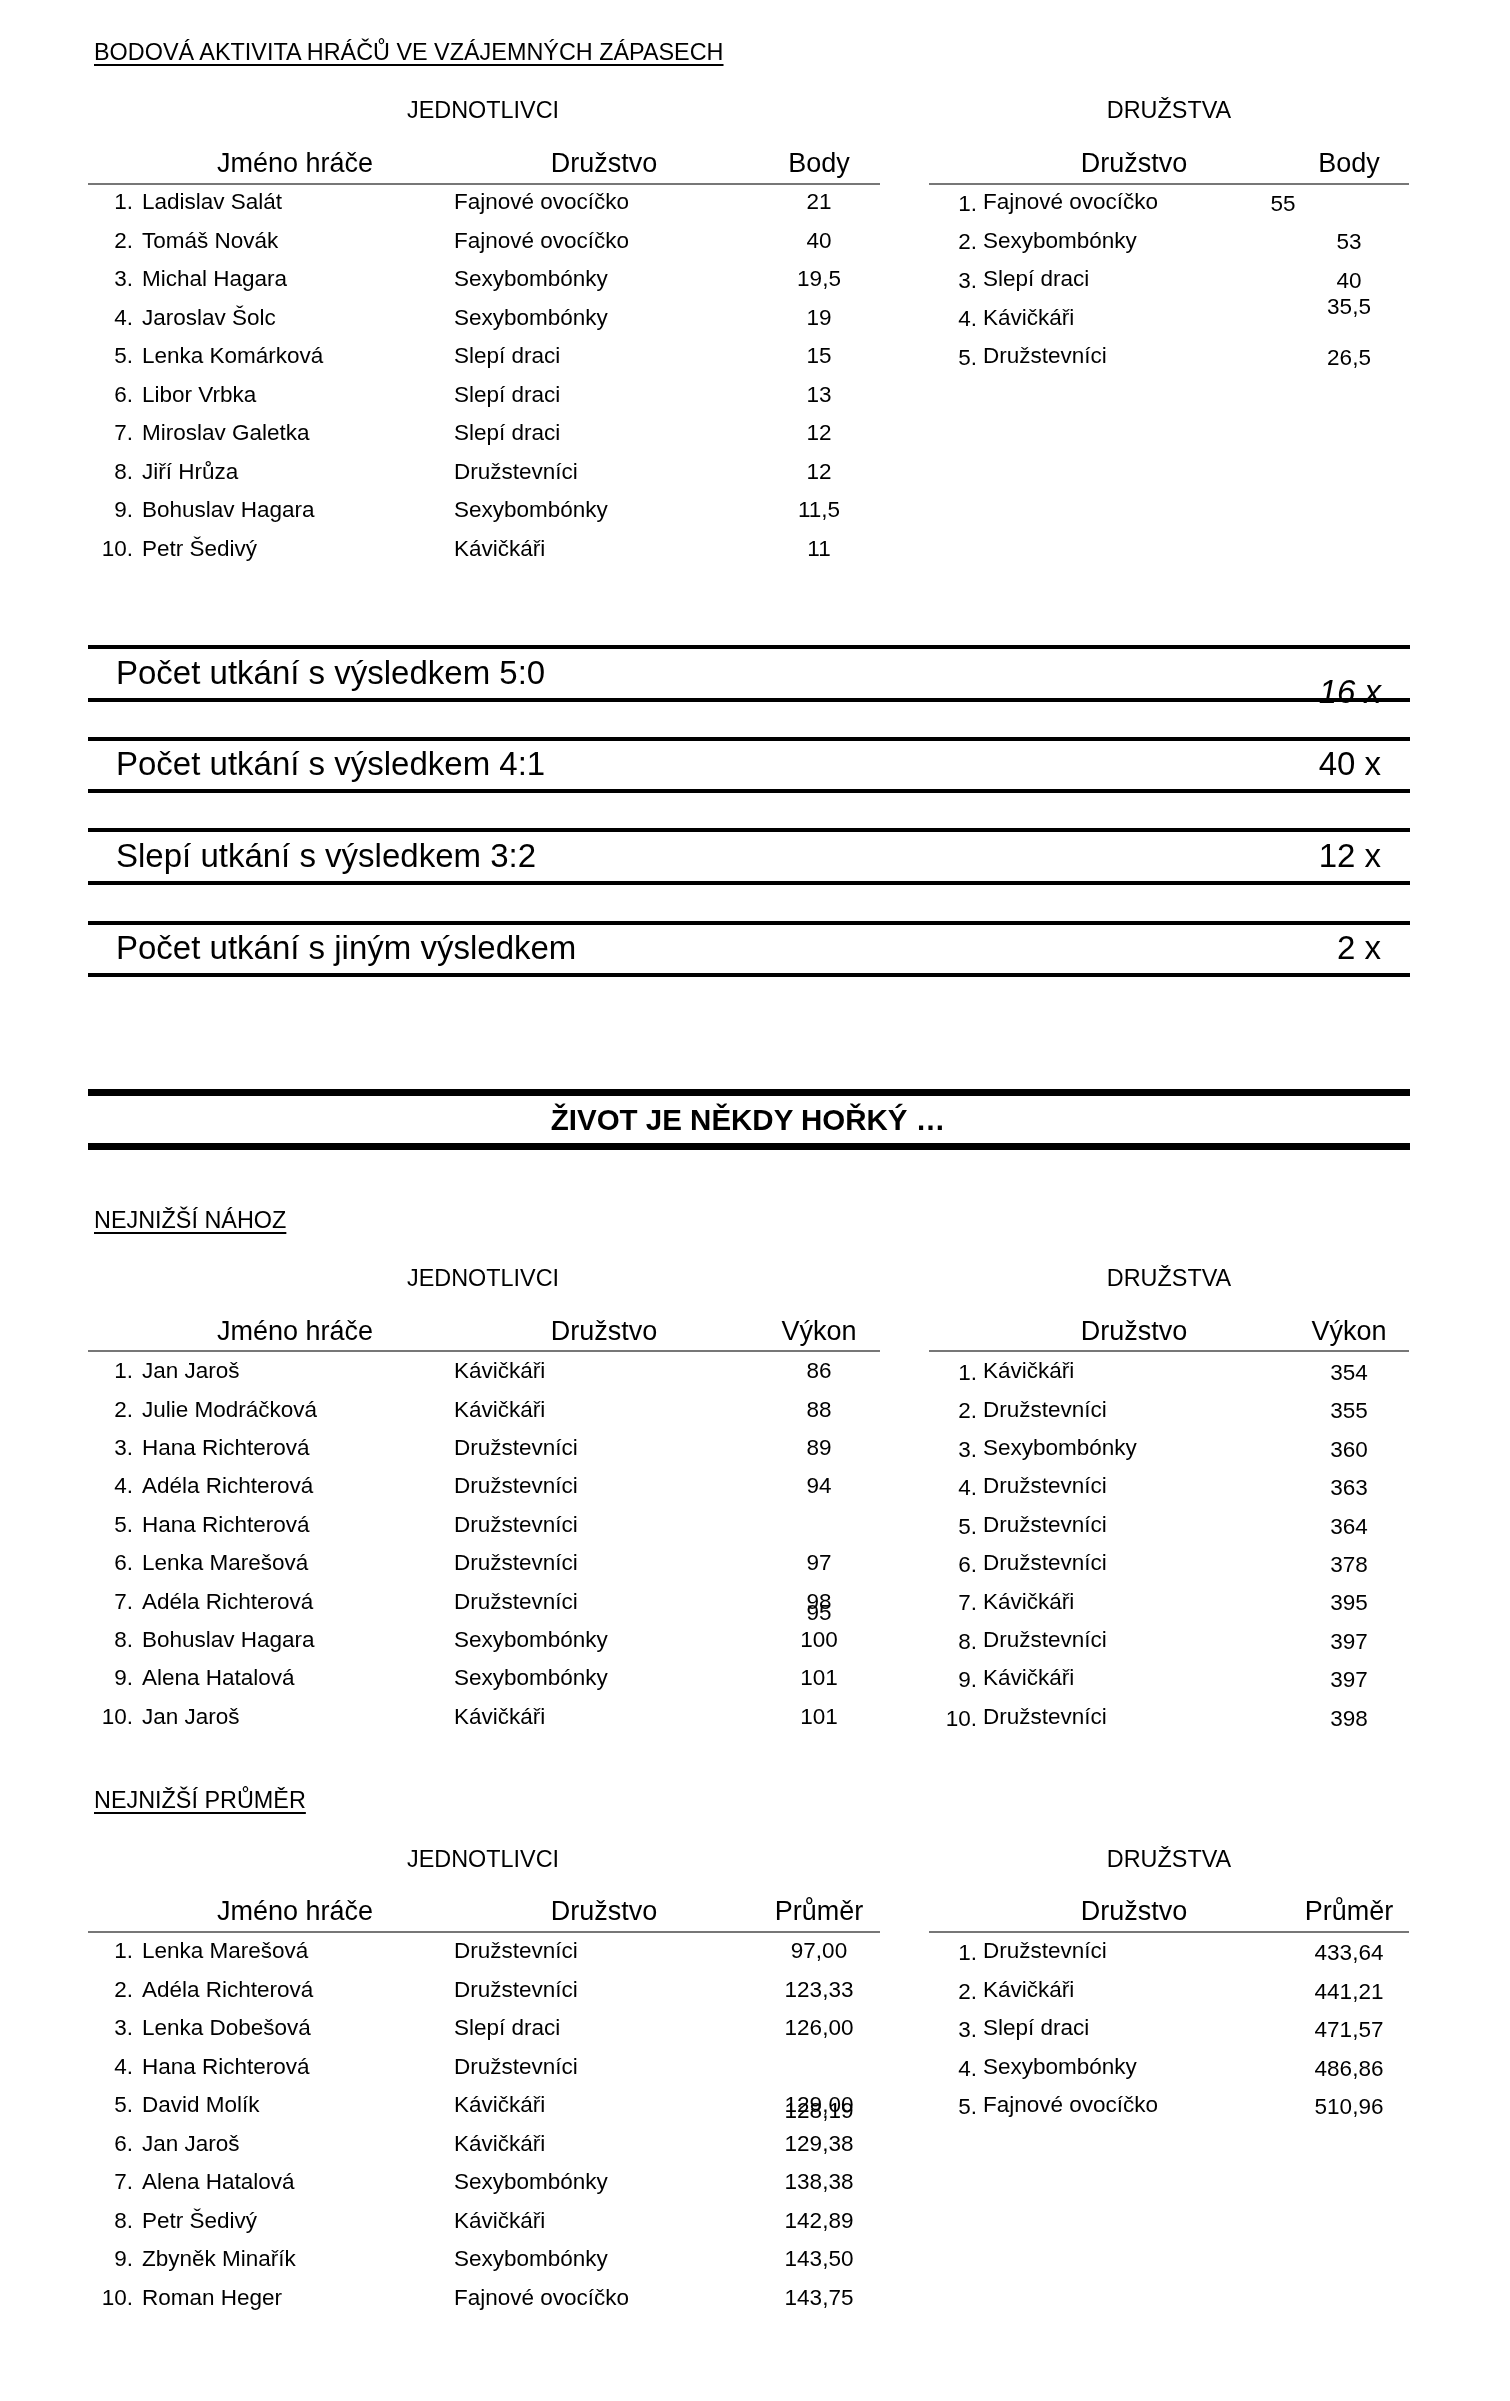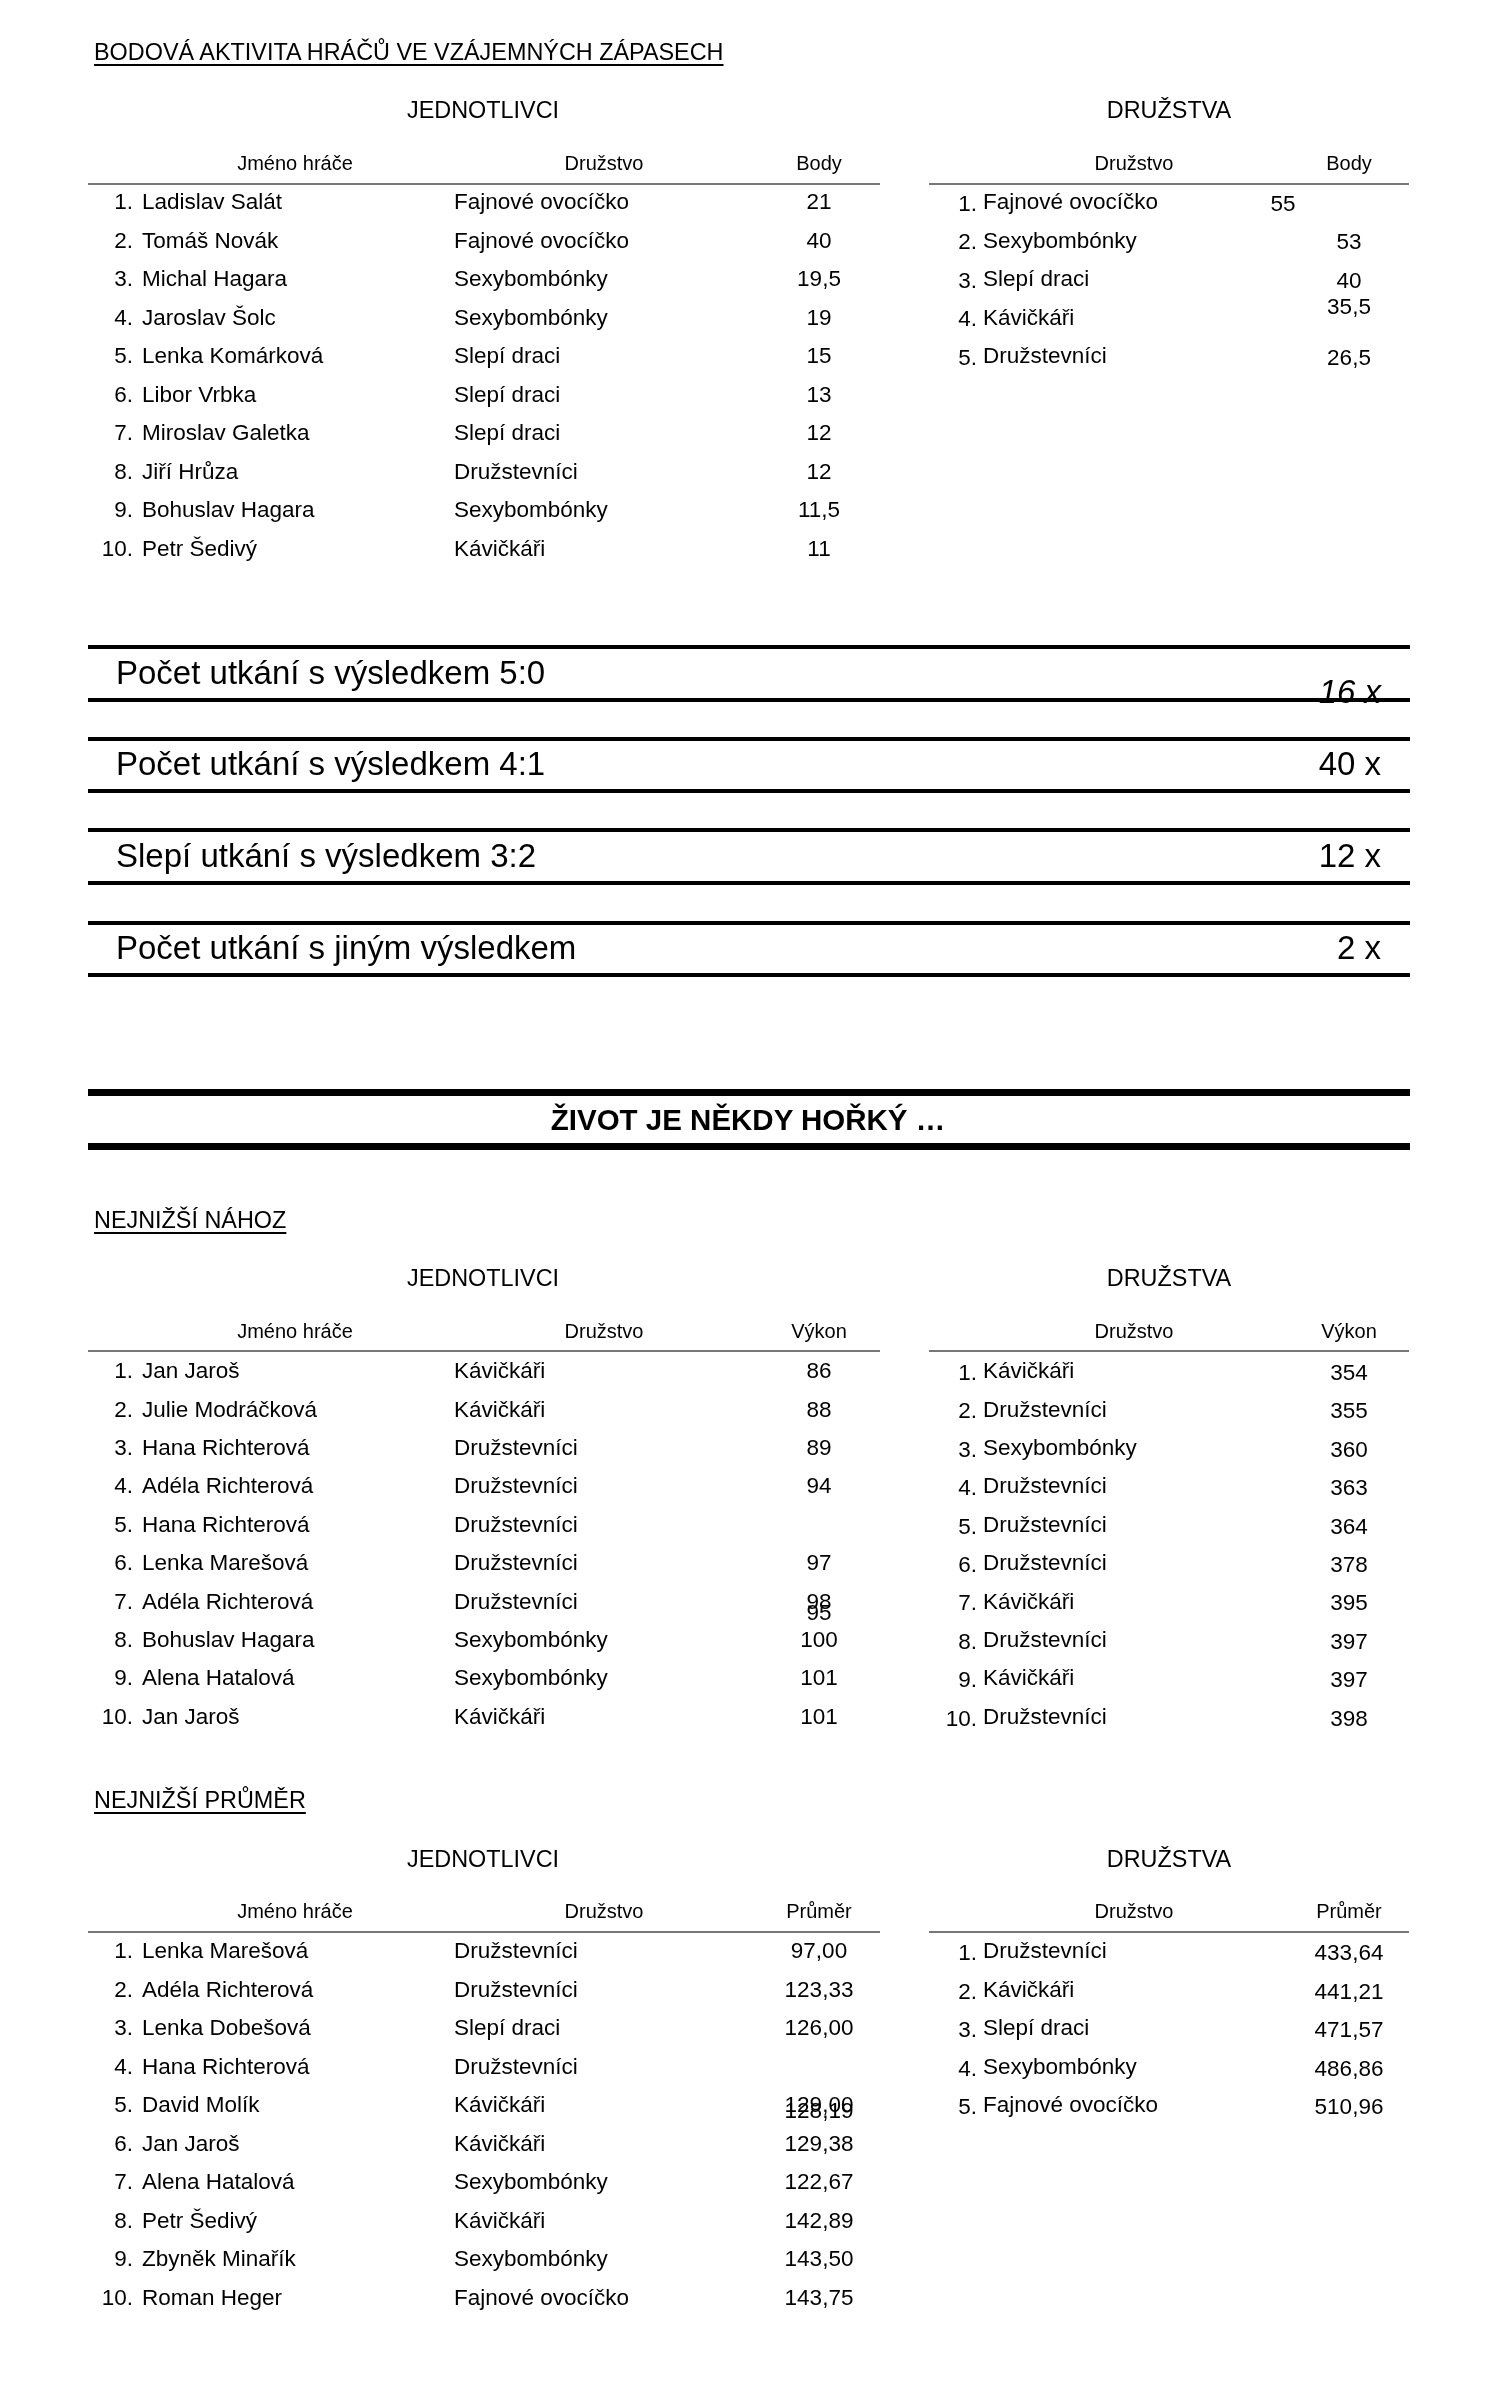--- a/index.html
+++ b/index.html
@@ -6,21 +6,21 @@
   body {
     width: 1511px; height: 2401px; position: relative; overflow: hidden;
     font-family: "Liberation Sans", "DejaVu Sans", sans-serif; color: #000;
   }
   .abs { position: absolute; white-space: nowrap; }
   .section-title {
     font-size: 23.4px; text-decoration: underline; text-underline-offset: 3.5px;
     text-decoration-thickness: 1.7px; left: 94px;
   }
   .group-label { font-size: 23.4px; transform: translate(-50%, -50%); }
-  .hdr { font-size: 20px; transform: translate(-50%, -50%); text-align: center; }
+  .hdr { font-size: 27px; transform: translate(-50%, -50%); text-align: center; }
   .rule { position: absolute; height: 1.7px; background: #777; }
   .row-txt { font-size: 22.5px; transform: translateY(-50%); }
   .rank { font-size: 22.5px; transform: translate(-100%, -50%); text-align: right; }
   .num { font-size: 22.5px; transform: translate(-50%, -50%); }
   .bar { position: absolute; left: 88px; width: 1322px; height: 3.5px; background: #000; }
   .bar-thick { position: absolute; left: 88px; width: 1322px; height: 7px; background: #000; }
   .count-label { font-size: 33px; left: 116px; transform: translateY(-50%); }
   .count-value { font-size: 33px; transform: translate(-100%, -50%); }
   .big-heading { font-size: 29.5px; font-weight: bold; transform: translate(-50%, -50%); left: 748px; }
 </style>
@@ -230,21 +230,21 @@
     <div class="abs row-txt" style="top:2105px; left:142px;">David Molík</div>
     <div class="abs row-txt" style="top:2105px; left:454px;">Kávičkáři</div>
     <div class="abs num" style="top:2105px; left:819px;">129,00</div>
     <div class="abs rank" style="top:2144px; left:133px;">6.</div>
     <div class="abs row-txt" style="top:2144px; left:142px;">Jan Jaroš</div>
     <div class="abs row-txt" style="top:2144px; left:454px;">Kávičkáři</div>
     <div class="abs num" style="top:2144px; left:819px;">129,38</div>
     <div class="abs rank" style="top:2182px; left:133px;">7.</div>
     <div class="abs row-txt" style="top:2182px; left:142px;">Alena Hatalová</div>
     <div class="abs row-txt" style="top:2182px; left:454px;">Sexybombónky</div>
-    <div class="abs num" style="top:2182px; left:819px;">122,67</div>
+    <div class="abs num" style="top:2182px; left:819px;">138,38</div>
     <div class="abs rank" style="top:2221px; left:133px;">8.</div>
     <div class="abs row-txt" style="top:2221px; left:142px;">Petr Šedivý</div>
     <div class="abs row-txt" style="top:2221px; left:454px;">Kávičkáři</div>
     <div class="abs num" style="top:2221px; left:819px;">142,89</div>
     <div class="abs rank" style="top:2259px; left:133px;">9.</div>
     <div class="abs row-txt" style="top:2259px; left:142px;">Zbyněk Minařík</div>
     <div class="abs row-txt" style="top:2259px; left:454px;">Sexybombónky</div>
     <div class="abs num" style="top:2259px; left:819px;">143,50</div>
     <div class="abs rank" style="top:2298px; left:133px;">10.</div>
     <div class="abs row-txt" style="top:2298px; left:142px;">Roman Heger</div>

